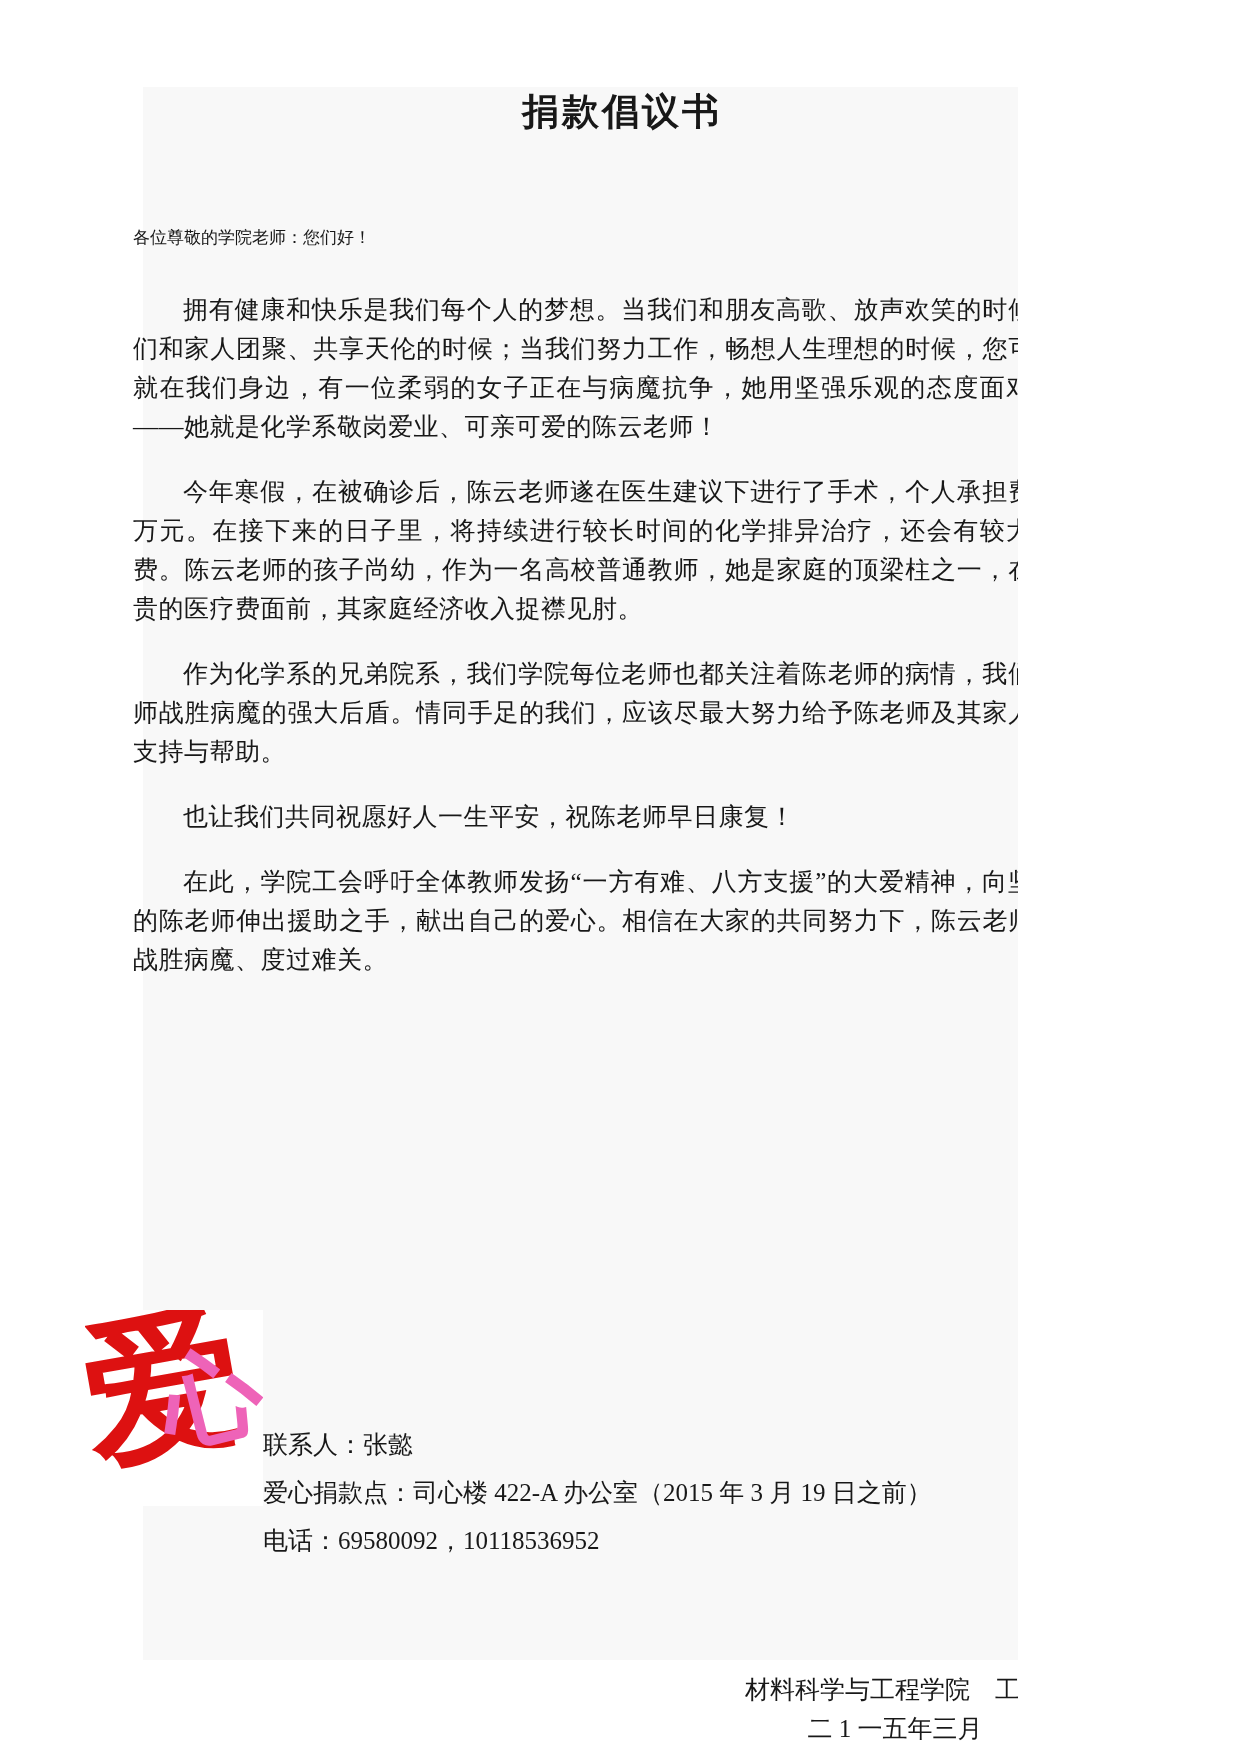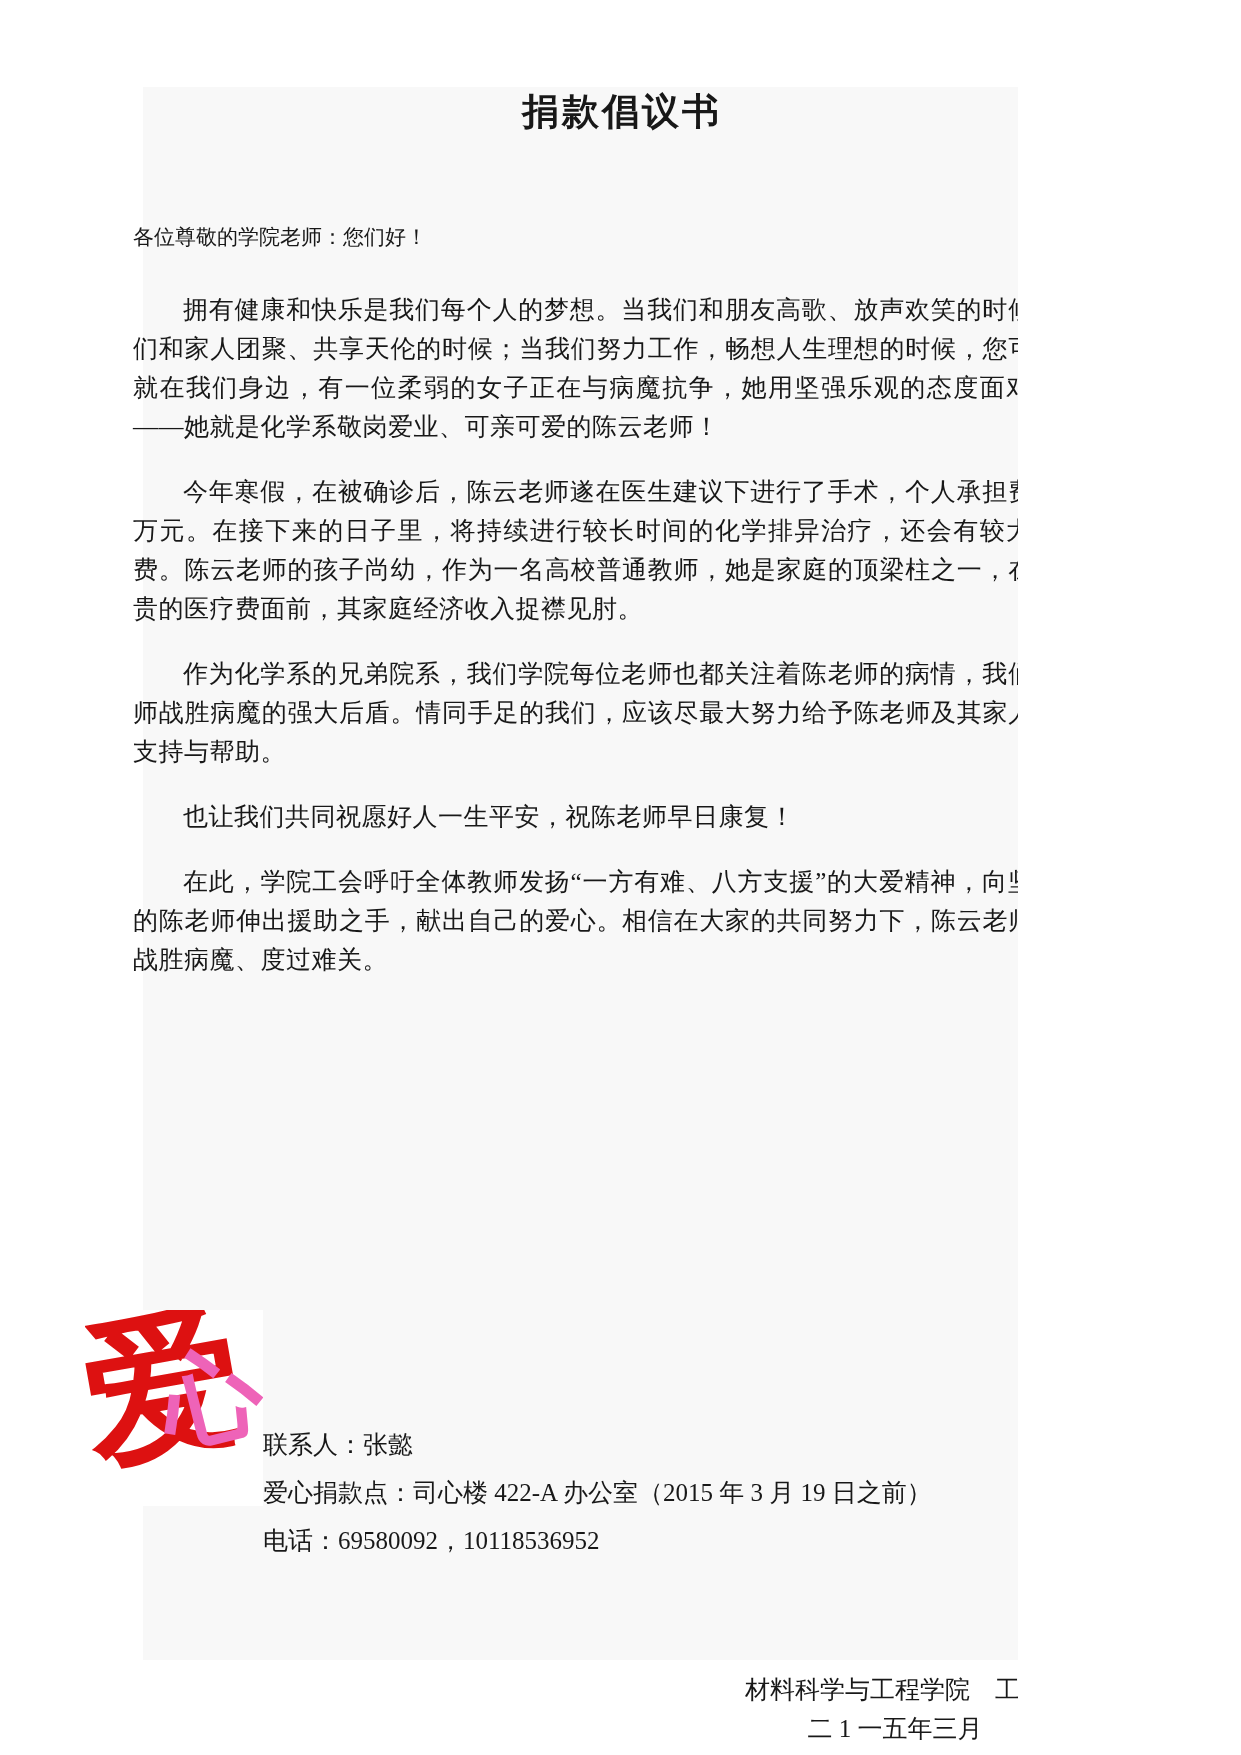--- a/index.html
+++ b/index.html
@@ -28,21 +28,21 @@
     margin: 88px 0 0 0;
     text-align: center;
     font-size: 37px;
     line-height: 48px;
     font-weight: 700;
     font-family: "Liberation Sans", sans-serif;
     letter-spacing: 3px;
   }
   .greeting {
     margin: 82px 0 8px 0;
-    font-size: 21px;
+    font-size: 17px;
     line-height: 39px;
   }
   .body-par {
     margin: 26px 0 0 0;
     font-size: 25px;
     line-height: 39px;
     text-align: justify;
     text-justify: inter-ideograph;
     text-indent: 2em;
     letter-spacing: 0.5px;

